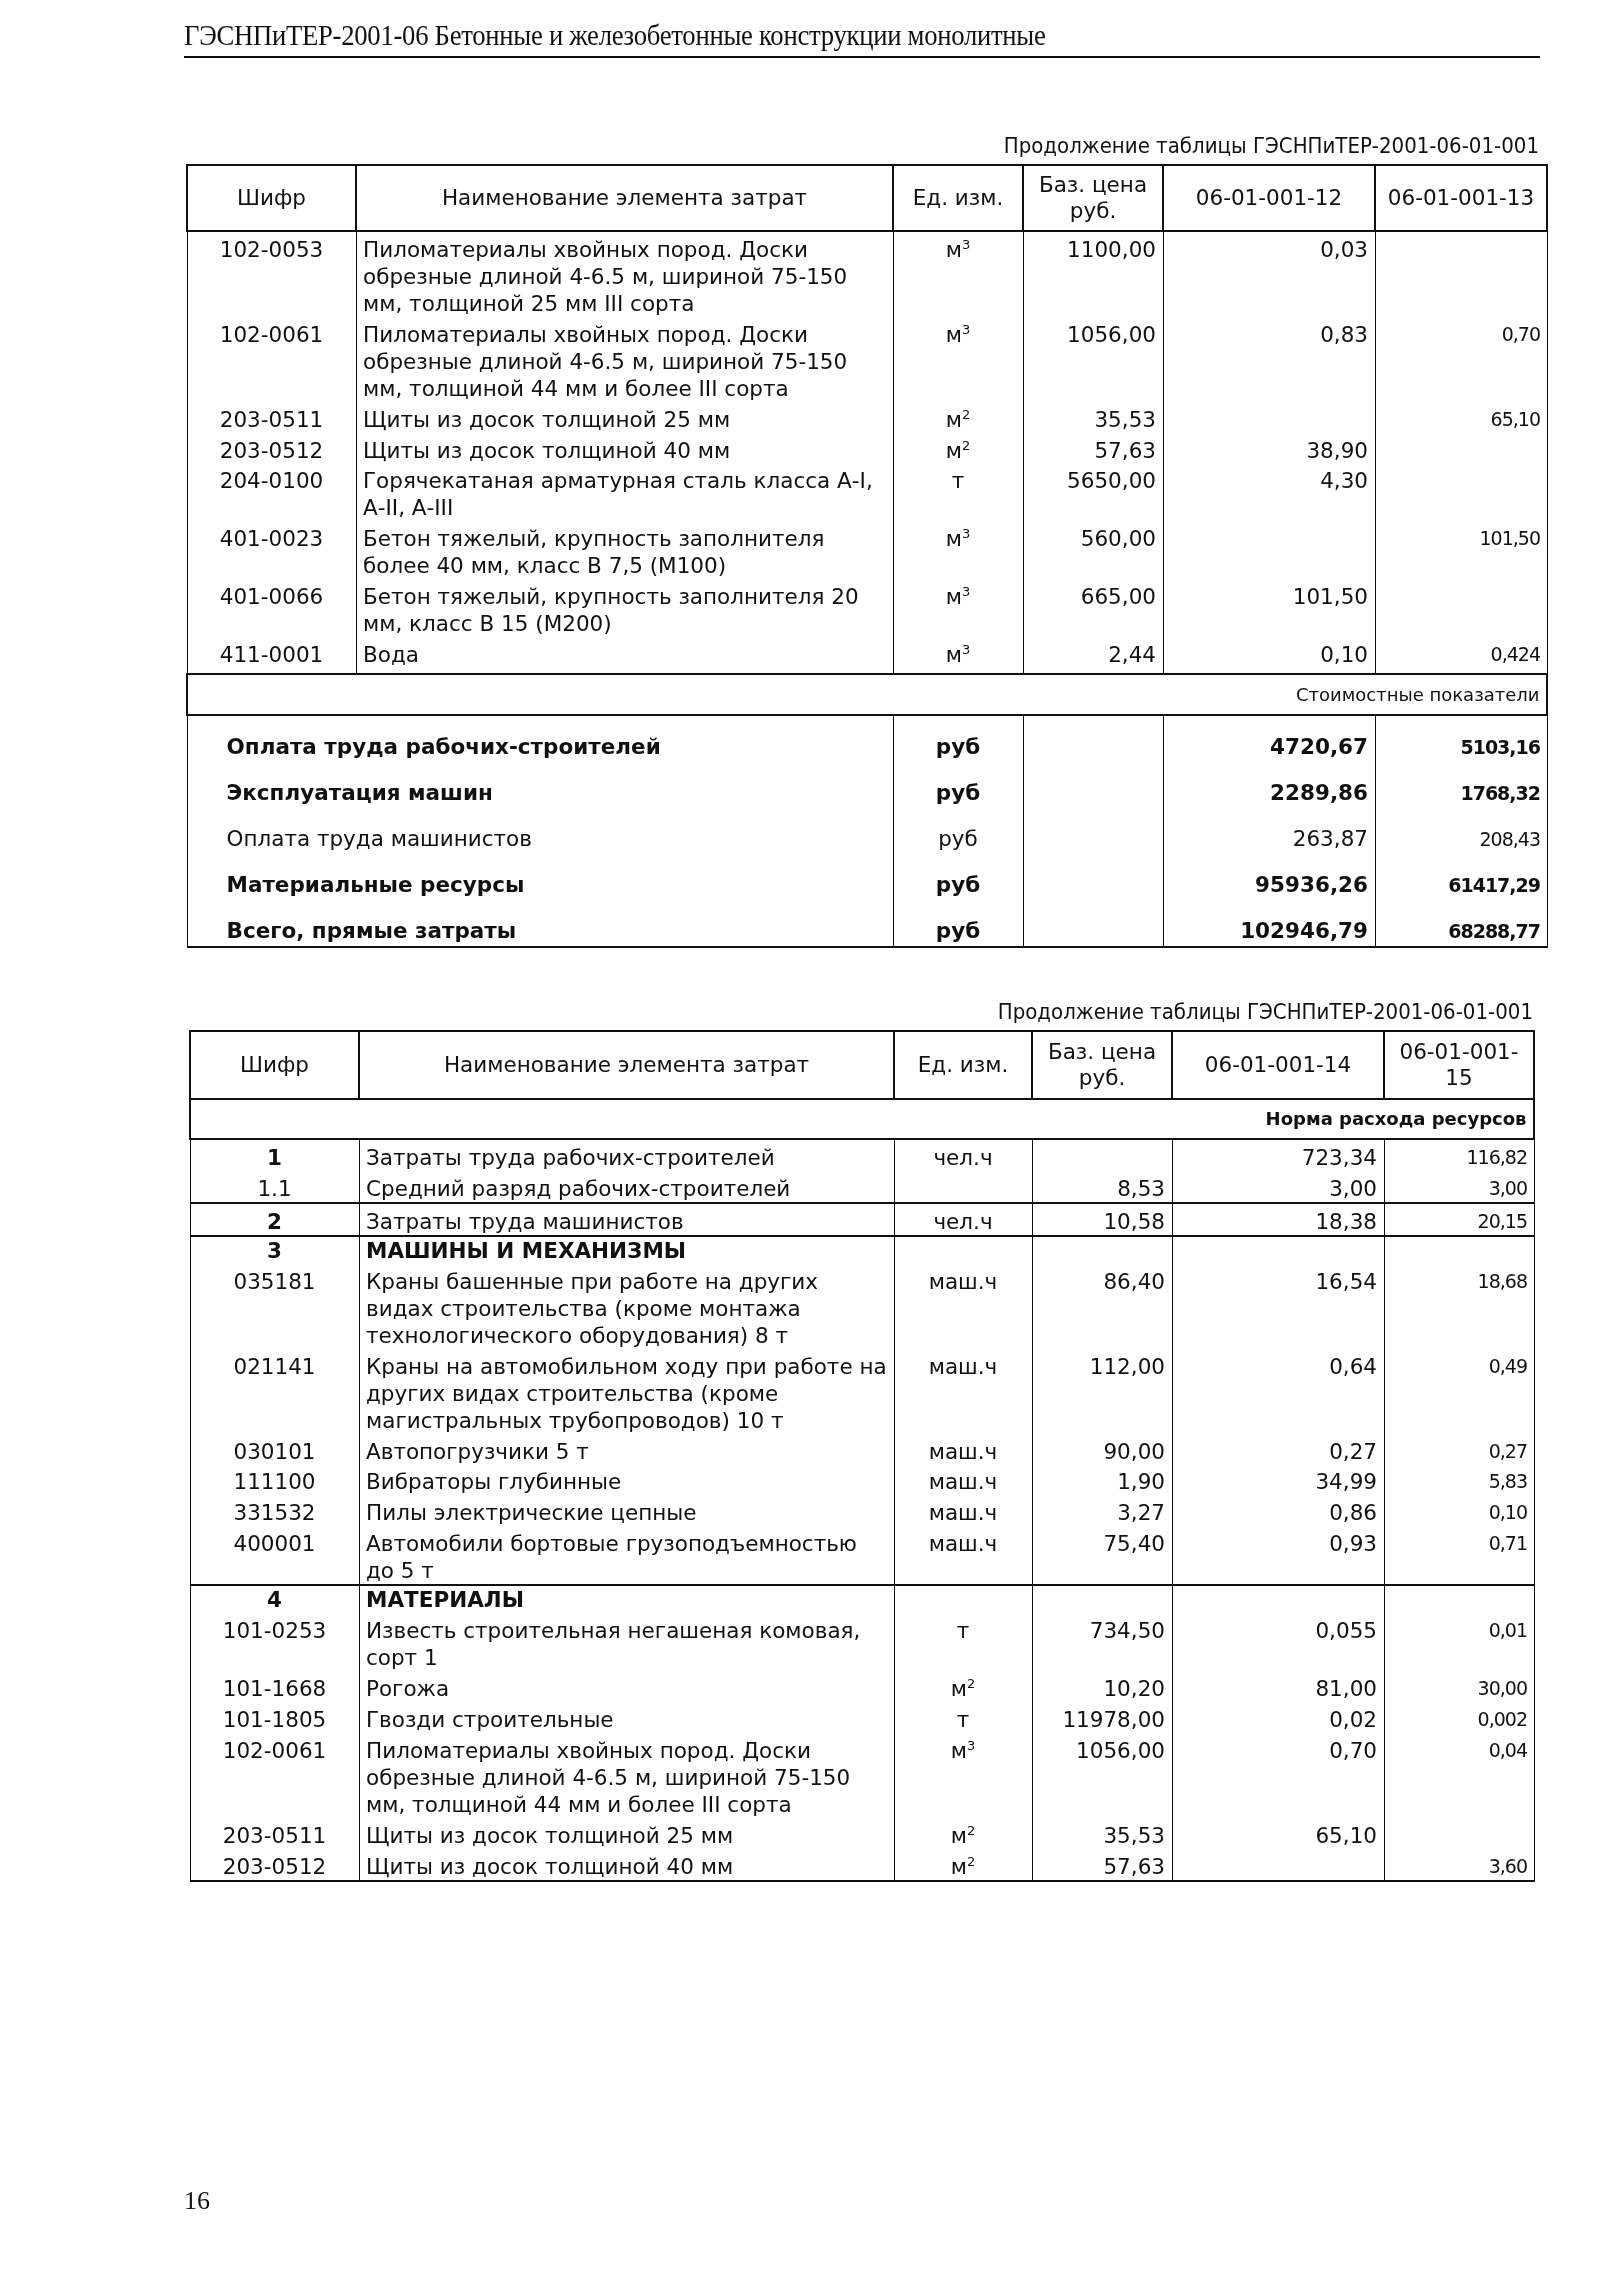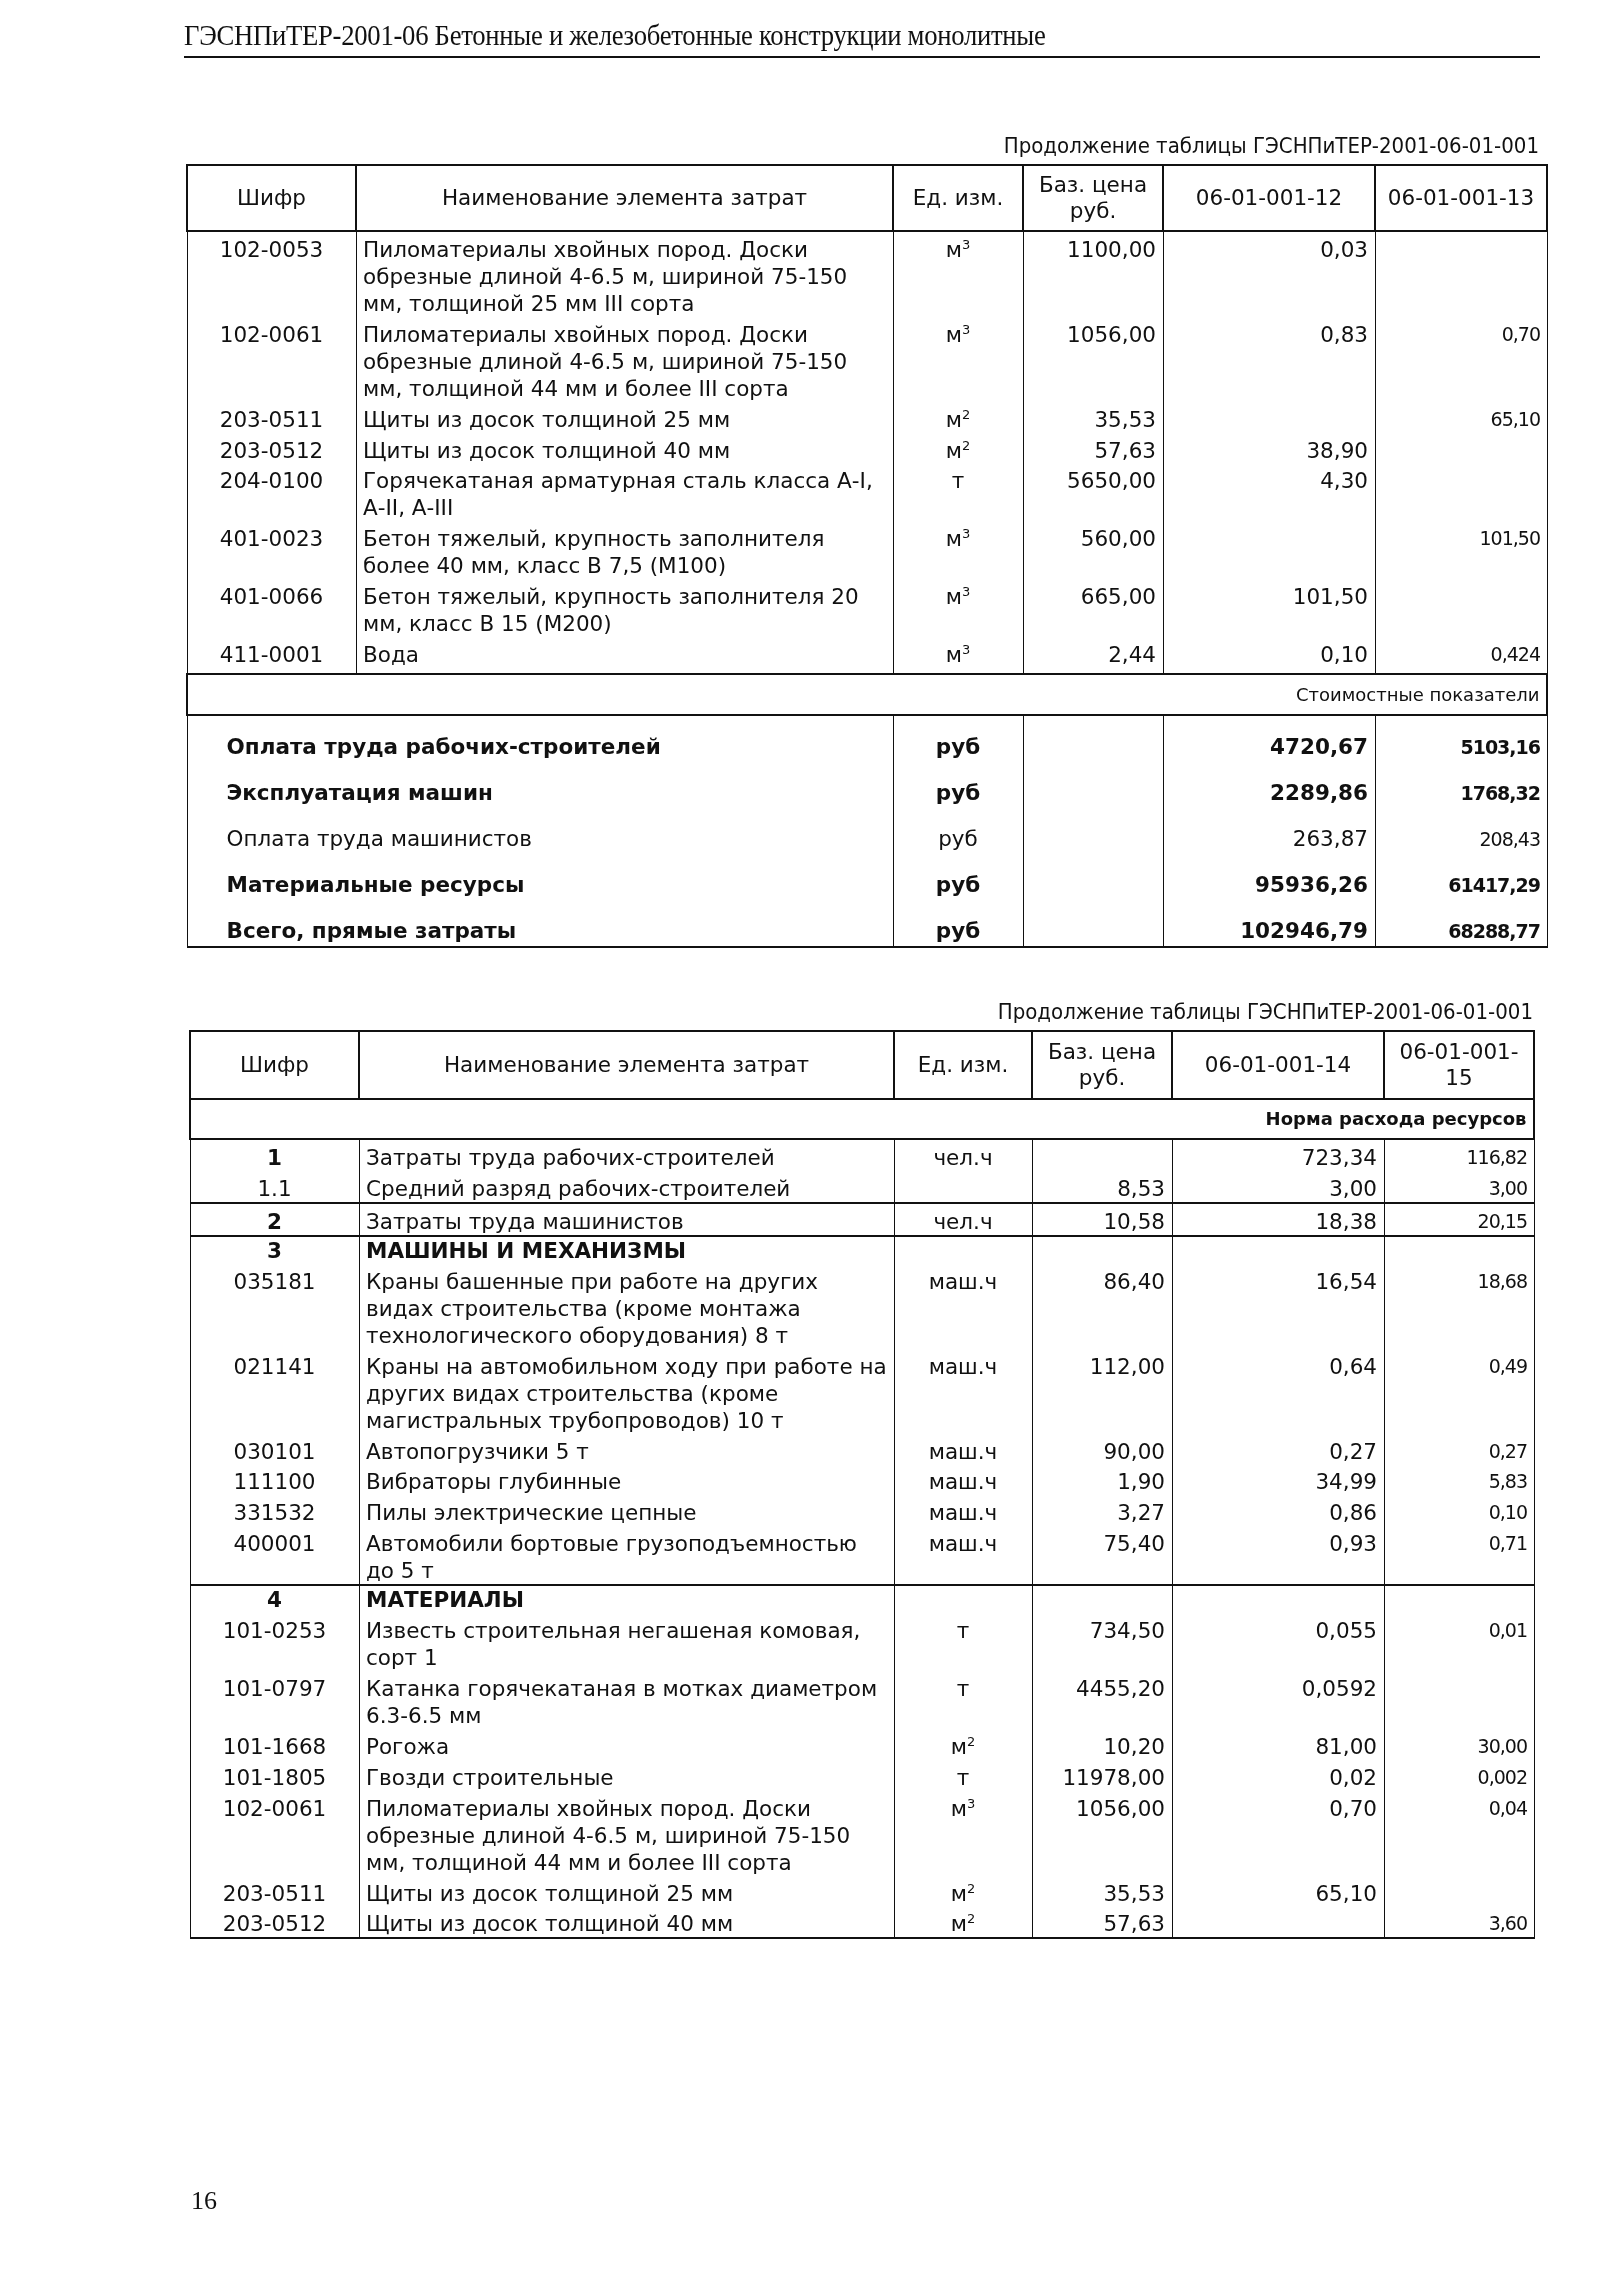--- a/index.html
+++ b/index.html
@@ -23,21 +23,21 @@
   table.norm td.num { text-align: right; }
   table.norm td.narrow { font-size: 19px; letter-spacing: -1px; }
   table.norm tr.gap td { padding-top: 3.9px; }
   table.norm tr.thick-top td { border-top: 2.6px solid #111; }
   table.norm tr.section-label td { border-left: 2px solid #111; border-right: 2px solid #111; text-align: right; font-size: 18px; padding-top: 5.2px; }
   table.norm tr.bold td { font-weight: bold; }
   table.norm tr.last td { border-bottom: 2.6px solid #111; }
   table.norm tr.cost td { line-height: 30px; padding-top: 16px; }
   table.norm sup { font-size: 13px; line-height: 0; }
 
-  #page-number { position: absolute; left: 191px; top: 2186px; font-size: 26px; }
+  #page-number { position: absolute; left: 184px; top: 2186px; font-size: 26px; }
 </style>
 </head>
 <body>
 
 <div id="page-header">
   <div class="title serif">ГЭСНПиТЕР-2001-06  Бетонные и железобетонные конструкции монолитные</div>
   <div class="rule"></div>
 </div>
 
 <div class="caption sans" style="left:781px; top:133px; width:758px;">Продолжение таблицы ГЭСНПиТЕР-2001-06-01-001</div>
@@ -280,28 +280,20 @@
       </tr>
       <tr class="gap">
         <td class="code"><span>101-0253</span></td>
         <td class="name"><span>Известь строительная негашеная комовая, сорт 1</span></td>
         <td class="unit"><span>т</span><sup></sup></td>
         <td class="num"><span>734,50</span></td>
         <td class="num"><span>0,055</span></td>
         <td class="num narrow"><span>0,01</span></td>
       </tr>
       <tr class="gap">
-        <td class="code"><span>101-0797</span></td>
-        <td class="name"><span>Катанка горячекатаная в мотках диаметром 6.3-6.5 мм</span></td>
-        <td class="unit"><span>т</span><sup></sup></td>
-        <td class="num"><span>4455,20</span></td>
-        <td class="num"><span>0,0592</span></td>
-        <td class="num narrow"><span></span></td>
-      </tr>
-      <tr class="gap">
         <td class="code"><span>101-1668</span></td>
         <td class="name"><span>Рогожа</span></td>
         <td class="unit"><span>м</span><sup>2</sup></td>
         <td class="num"><span>10,20</span></td>
         <td class="num"><span>81,00</span></td>
         <td class="num narrow"><span>30,00</span></td>
       </tr>
       <tr class="gap">
         <td class="code"><span>101-1805</span></td>
         <td class="name"><span>Гвозди строительные</span></td>

